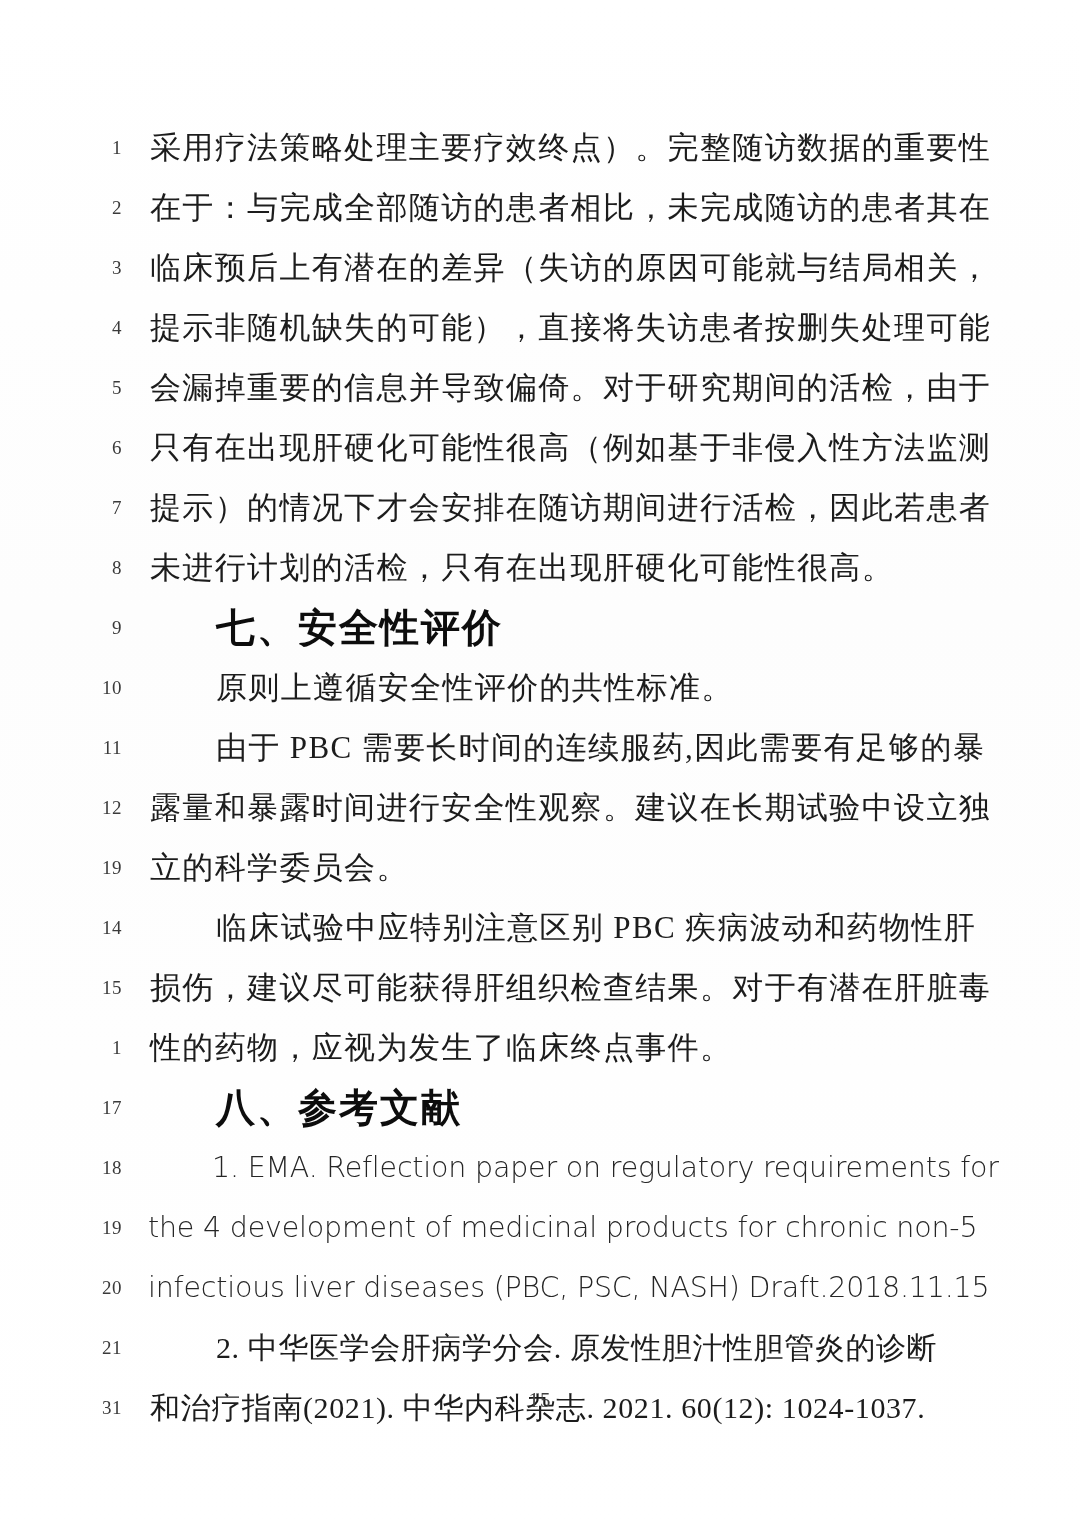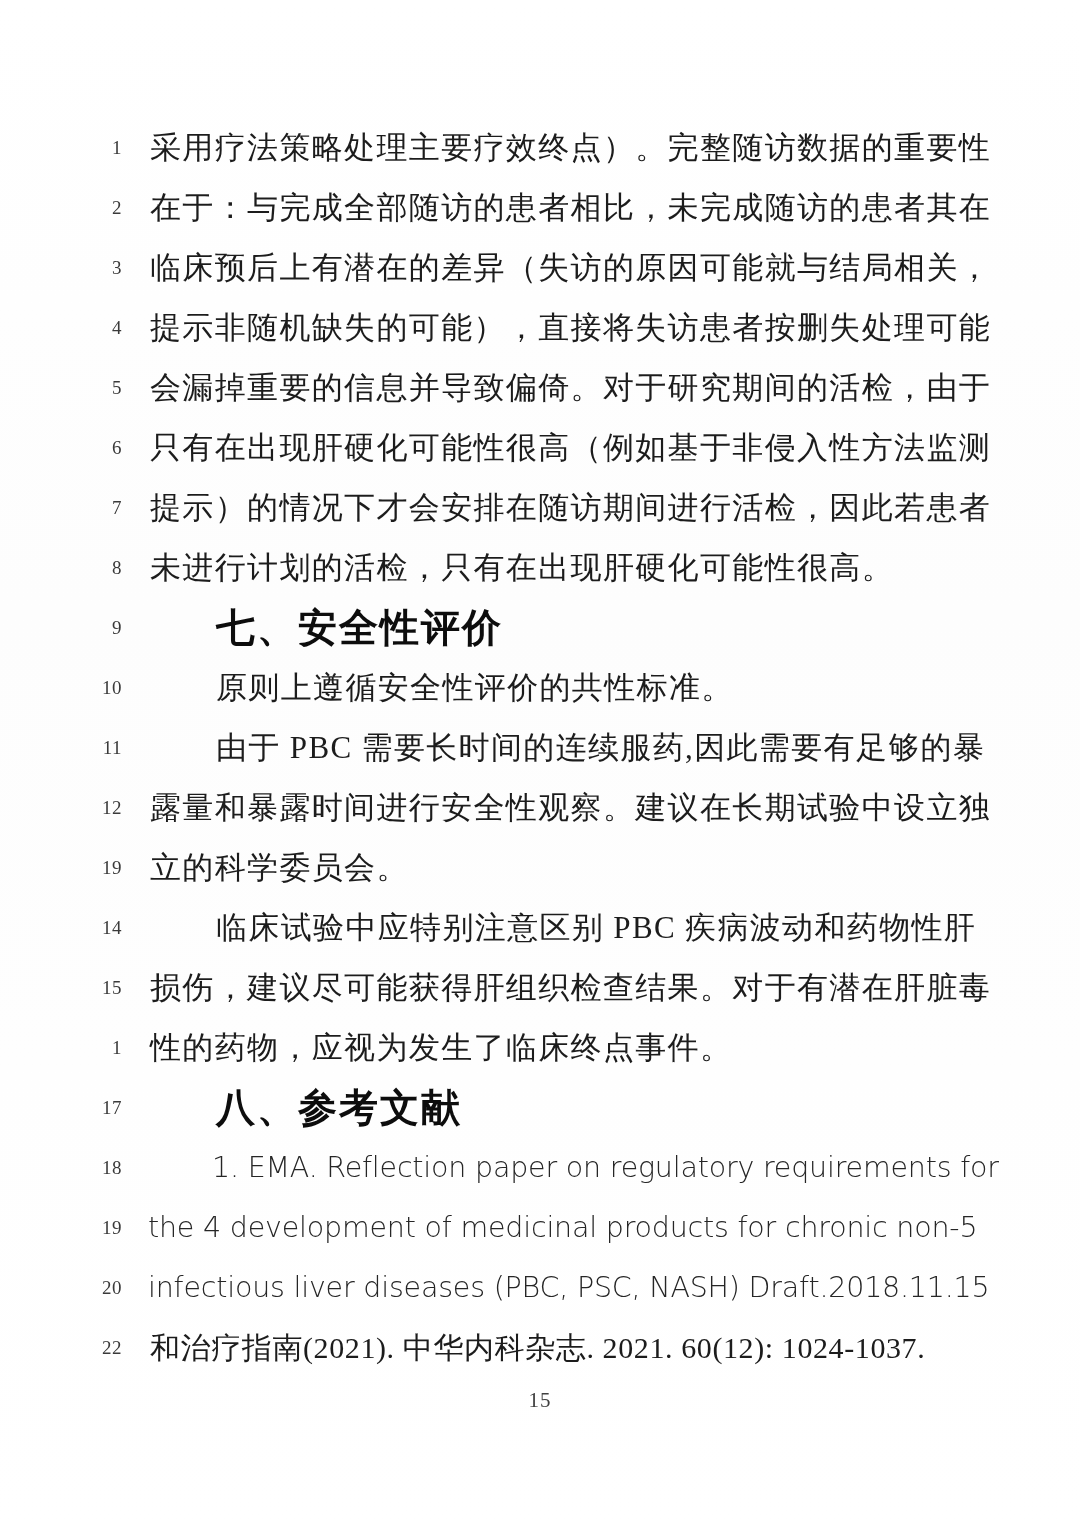--- a/index.html
+++ b/index.html
@@ -231,21 +231,25 @@
       </div>
       <div class="line-row">
         <div class="line-number">19</div>
         <div class="line-text en flush">the 4 development of medicinal products for chronic non-5</div>
       </div>
       <div class="line-row">
         <div class="line-number">20</div>
         <div class="line-text en flush">infectious liver diseases (PBC, PSC, NASH) Draft.2018.11.15</div>
       </div>
       <div class="line-row">
-        <div class="line-number">22</div>
+        <div class="line-number">21</div>
+        <div class="line-text cnref indent2">2. 中华医学会肝病学分会. 原发性胆汁性胆管炎的诊断</div>
+      </div>
+      <div class="line-row">
+        <div class="line-number">31</div>
         <div class="line-text cnref">和治疗指南(2021). 中华内科杂志. 2021. 60(12): 1024-1037.</div>
       </div>
     </div>
 
   <div class="page-number">15</div>
 
   <div class="watermark">头条 @药品法规专家科志康</div>
 </div>
 
 </body></html>

